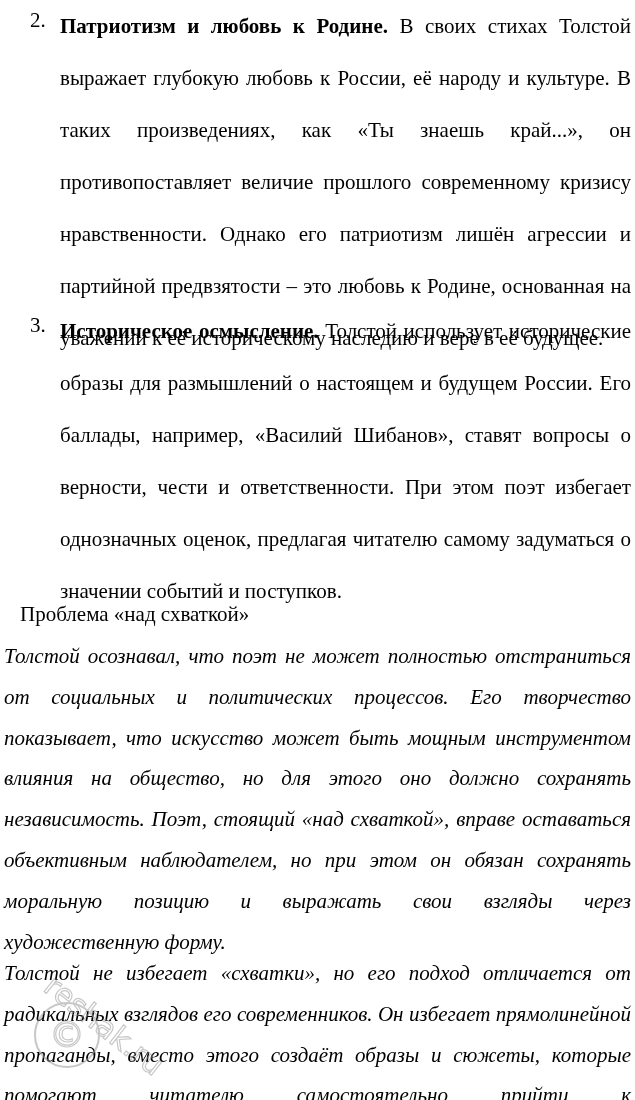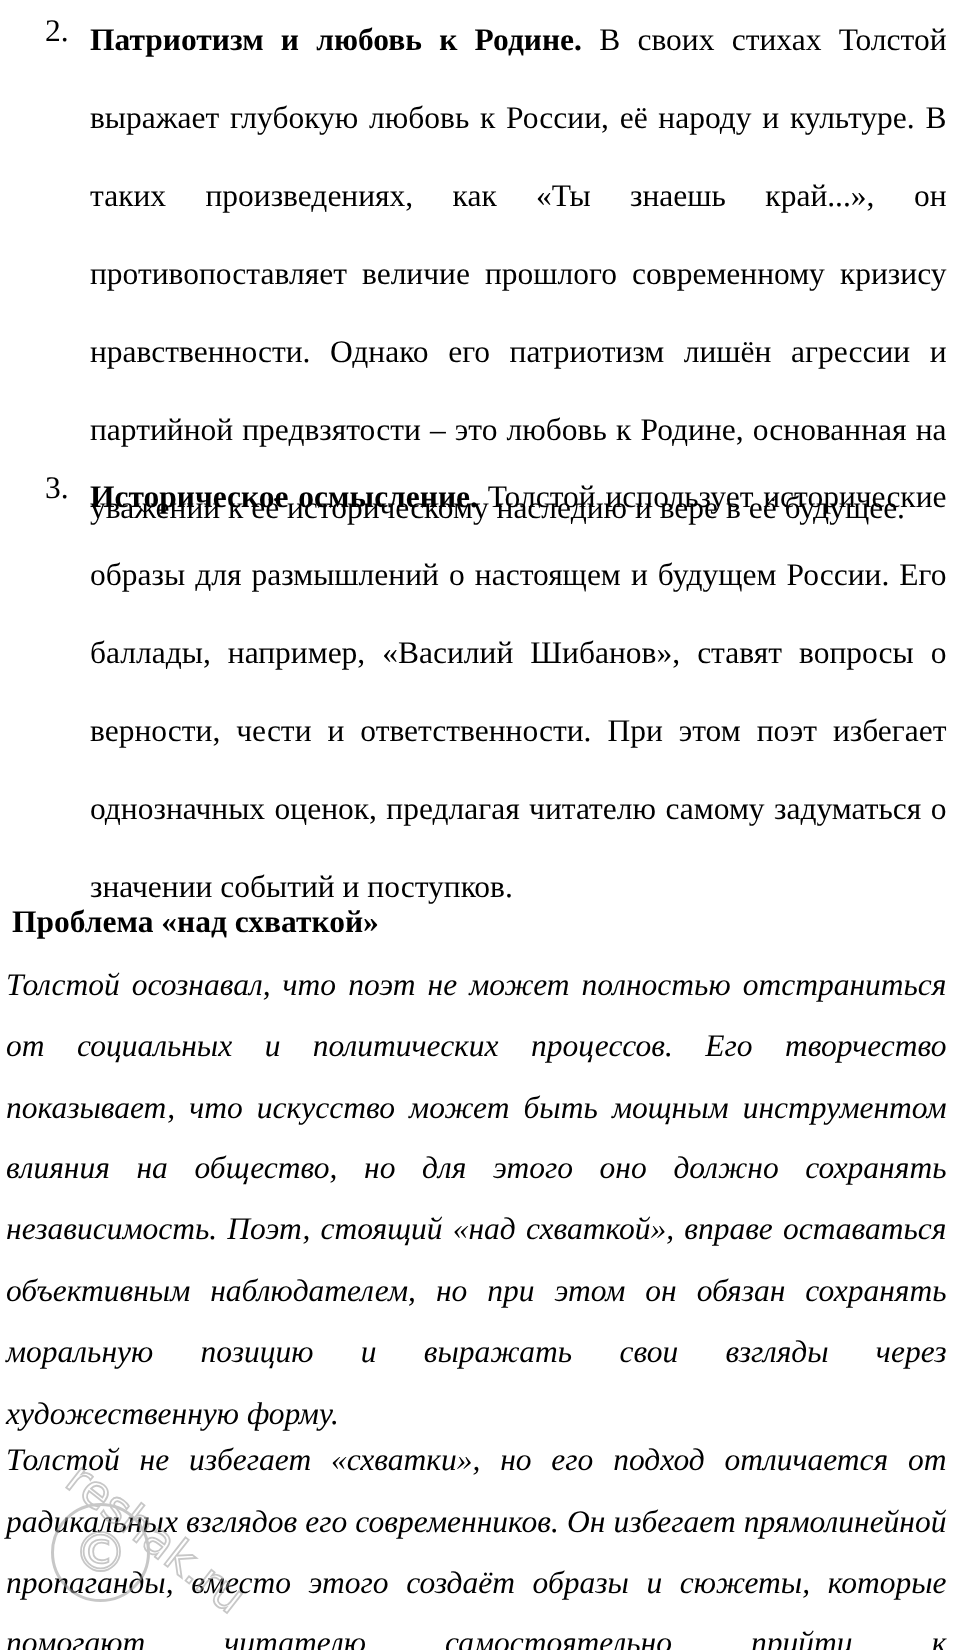--- a/index.html
+++ b/index.html
@@ -39,23 +39,23 @@
       width: 571px;
       line-height: 52px;
       text-align: justify;
       text-align-last: left;
     }
     .bold {
       font-weight: bold;
     }
     .heading {
       position: absolute;
-      left: 8px;
+      left: 20px;
       top: 594px;
-      font-weight: bold;
+      font-weight: normal;
       line-height: 40px;
     }
     .para {
       position: absolute;
       left: 4px;
       width: 627px;
       line-height: 40.8px;
       text-align: justify;
       text-align-last: left;
       font-style: italic;

